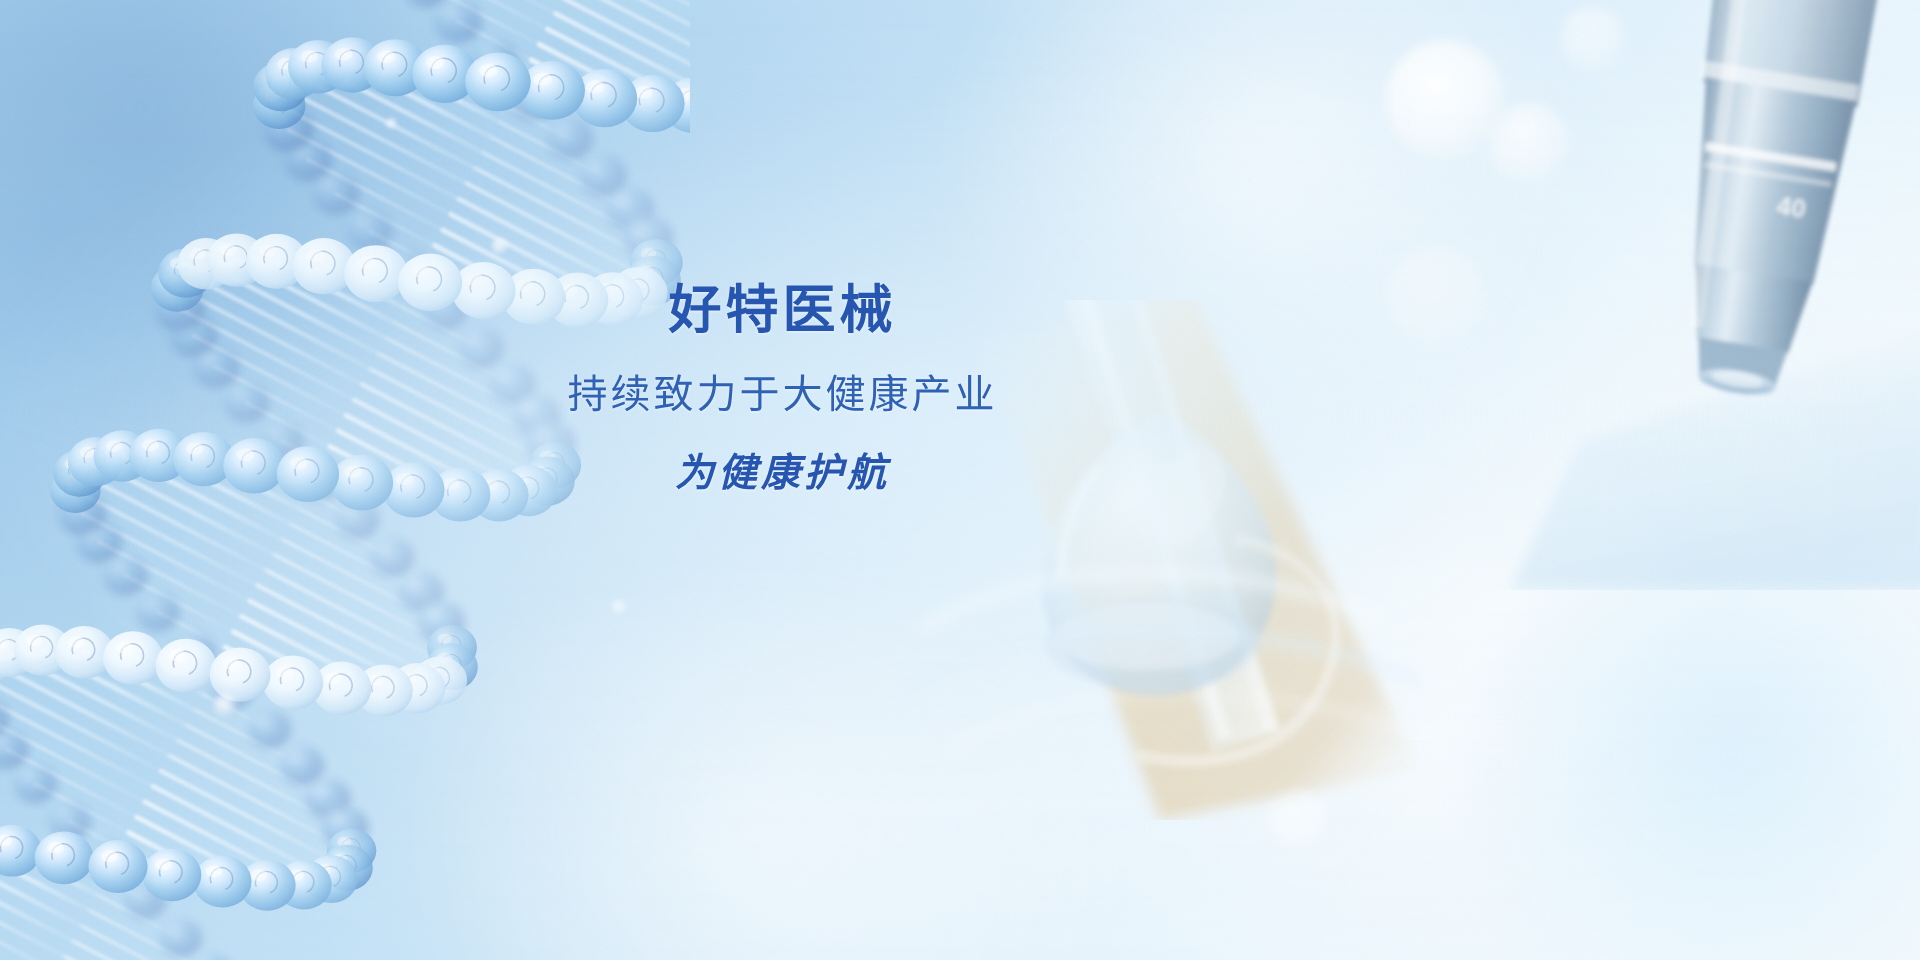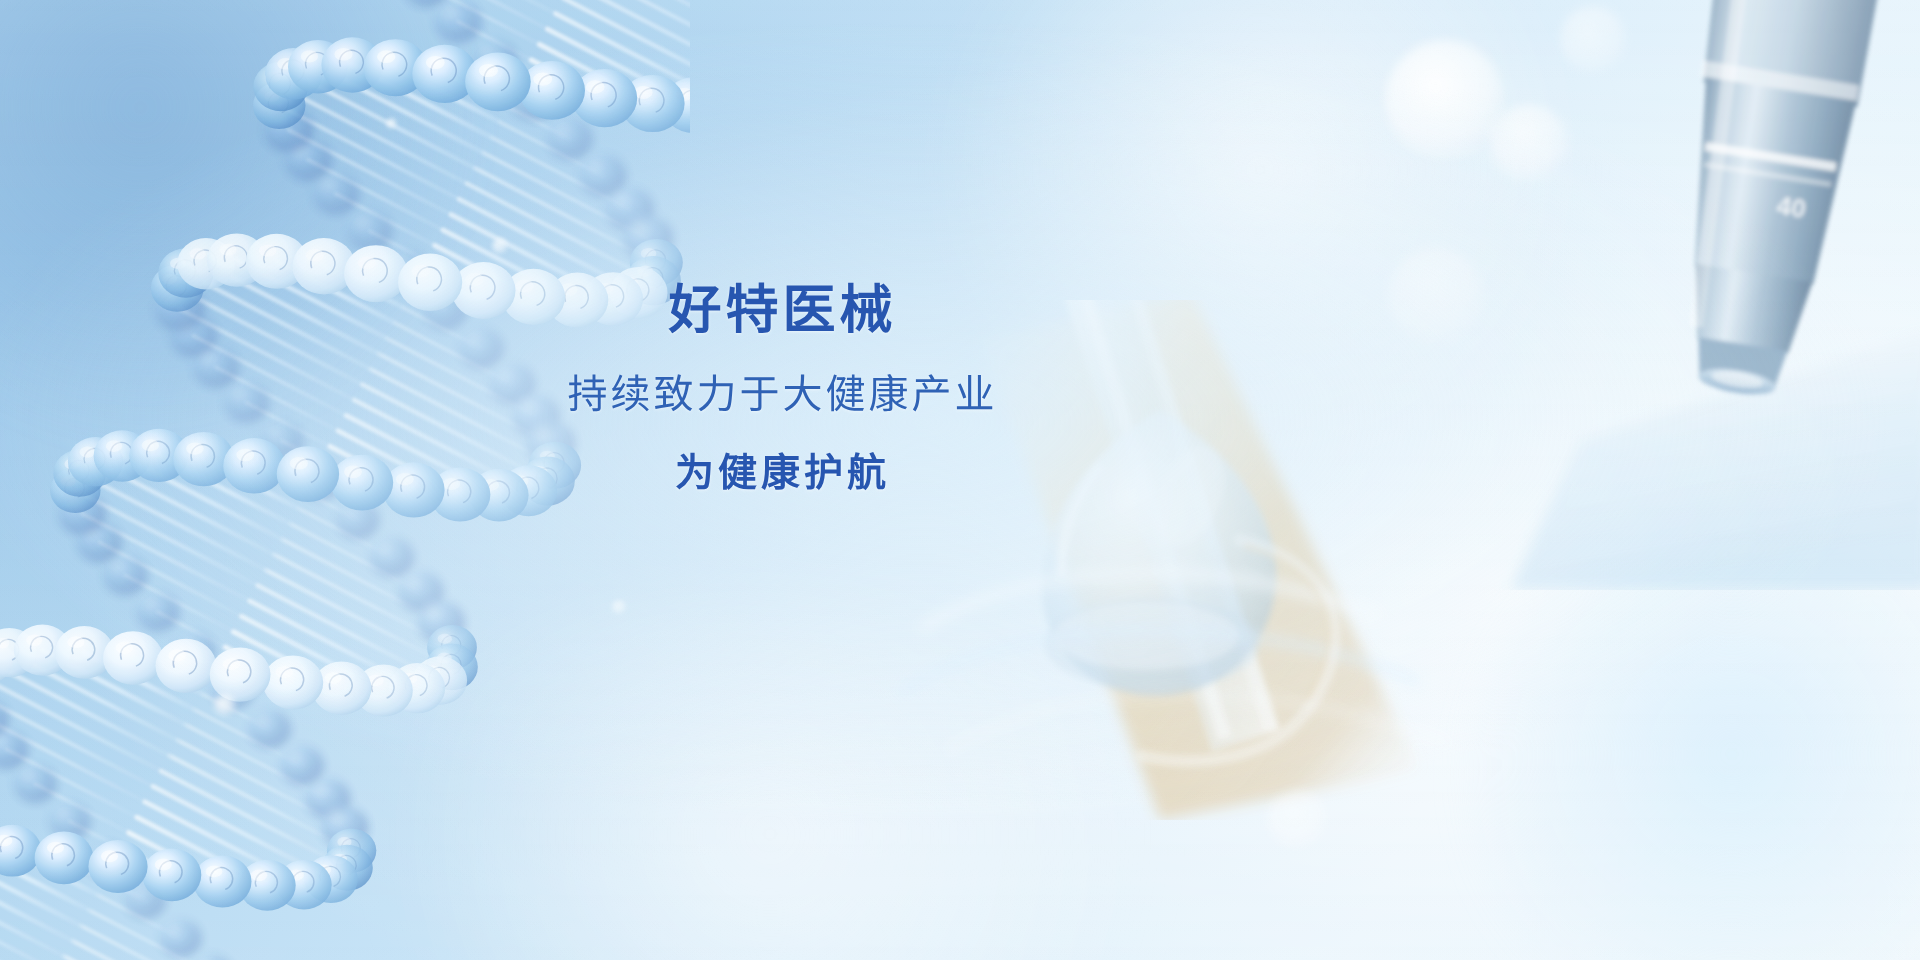--- a/index.html
+++ b/index.html
@@ -61,21 +61,21 @@
   .title{
     font-size:53px;font-weight:bold;letter-spacing:4px;
     color:#2756b0;text-shadow:0 1px 3px rgba(255,255,255,.55);
   }
   .subtitle{
     margin-top:38px;font-size:40px;font-weight:normal;letter-spacing:3px;
     color:#2f62b5;text-shadow:0 1px 3px rgba(255,255,255,.5);
   }
   .tagline{
     margin-top:39px;font-size:39px;font-weight:bold;letter-spacing:4px;
-    color:#2756b0;text-shadow:0 1px 3px rgba(255,255,255,.55);
+    color:#2756b0;text-shadow:0 1px 3px rgba(255,255,255,.55);font-style:italic;
   }
 </style>
 </head>
 <body>
 
 <div class="hero">
 
   <div class="blob b1"></div>
   <div class="blob b2"></div>
   <div class="blob b3"></div>

